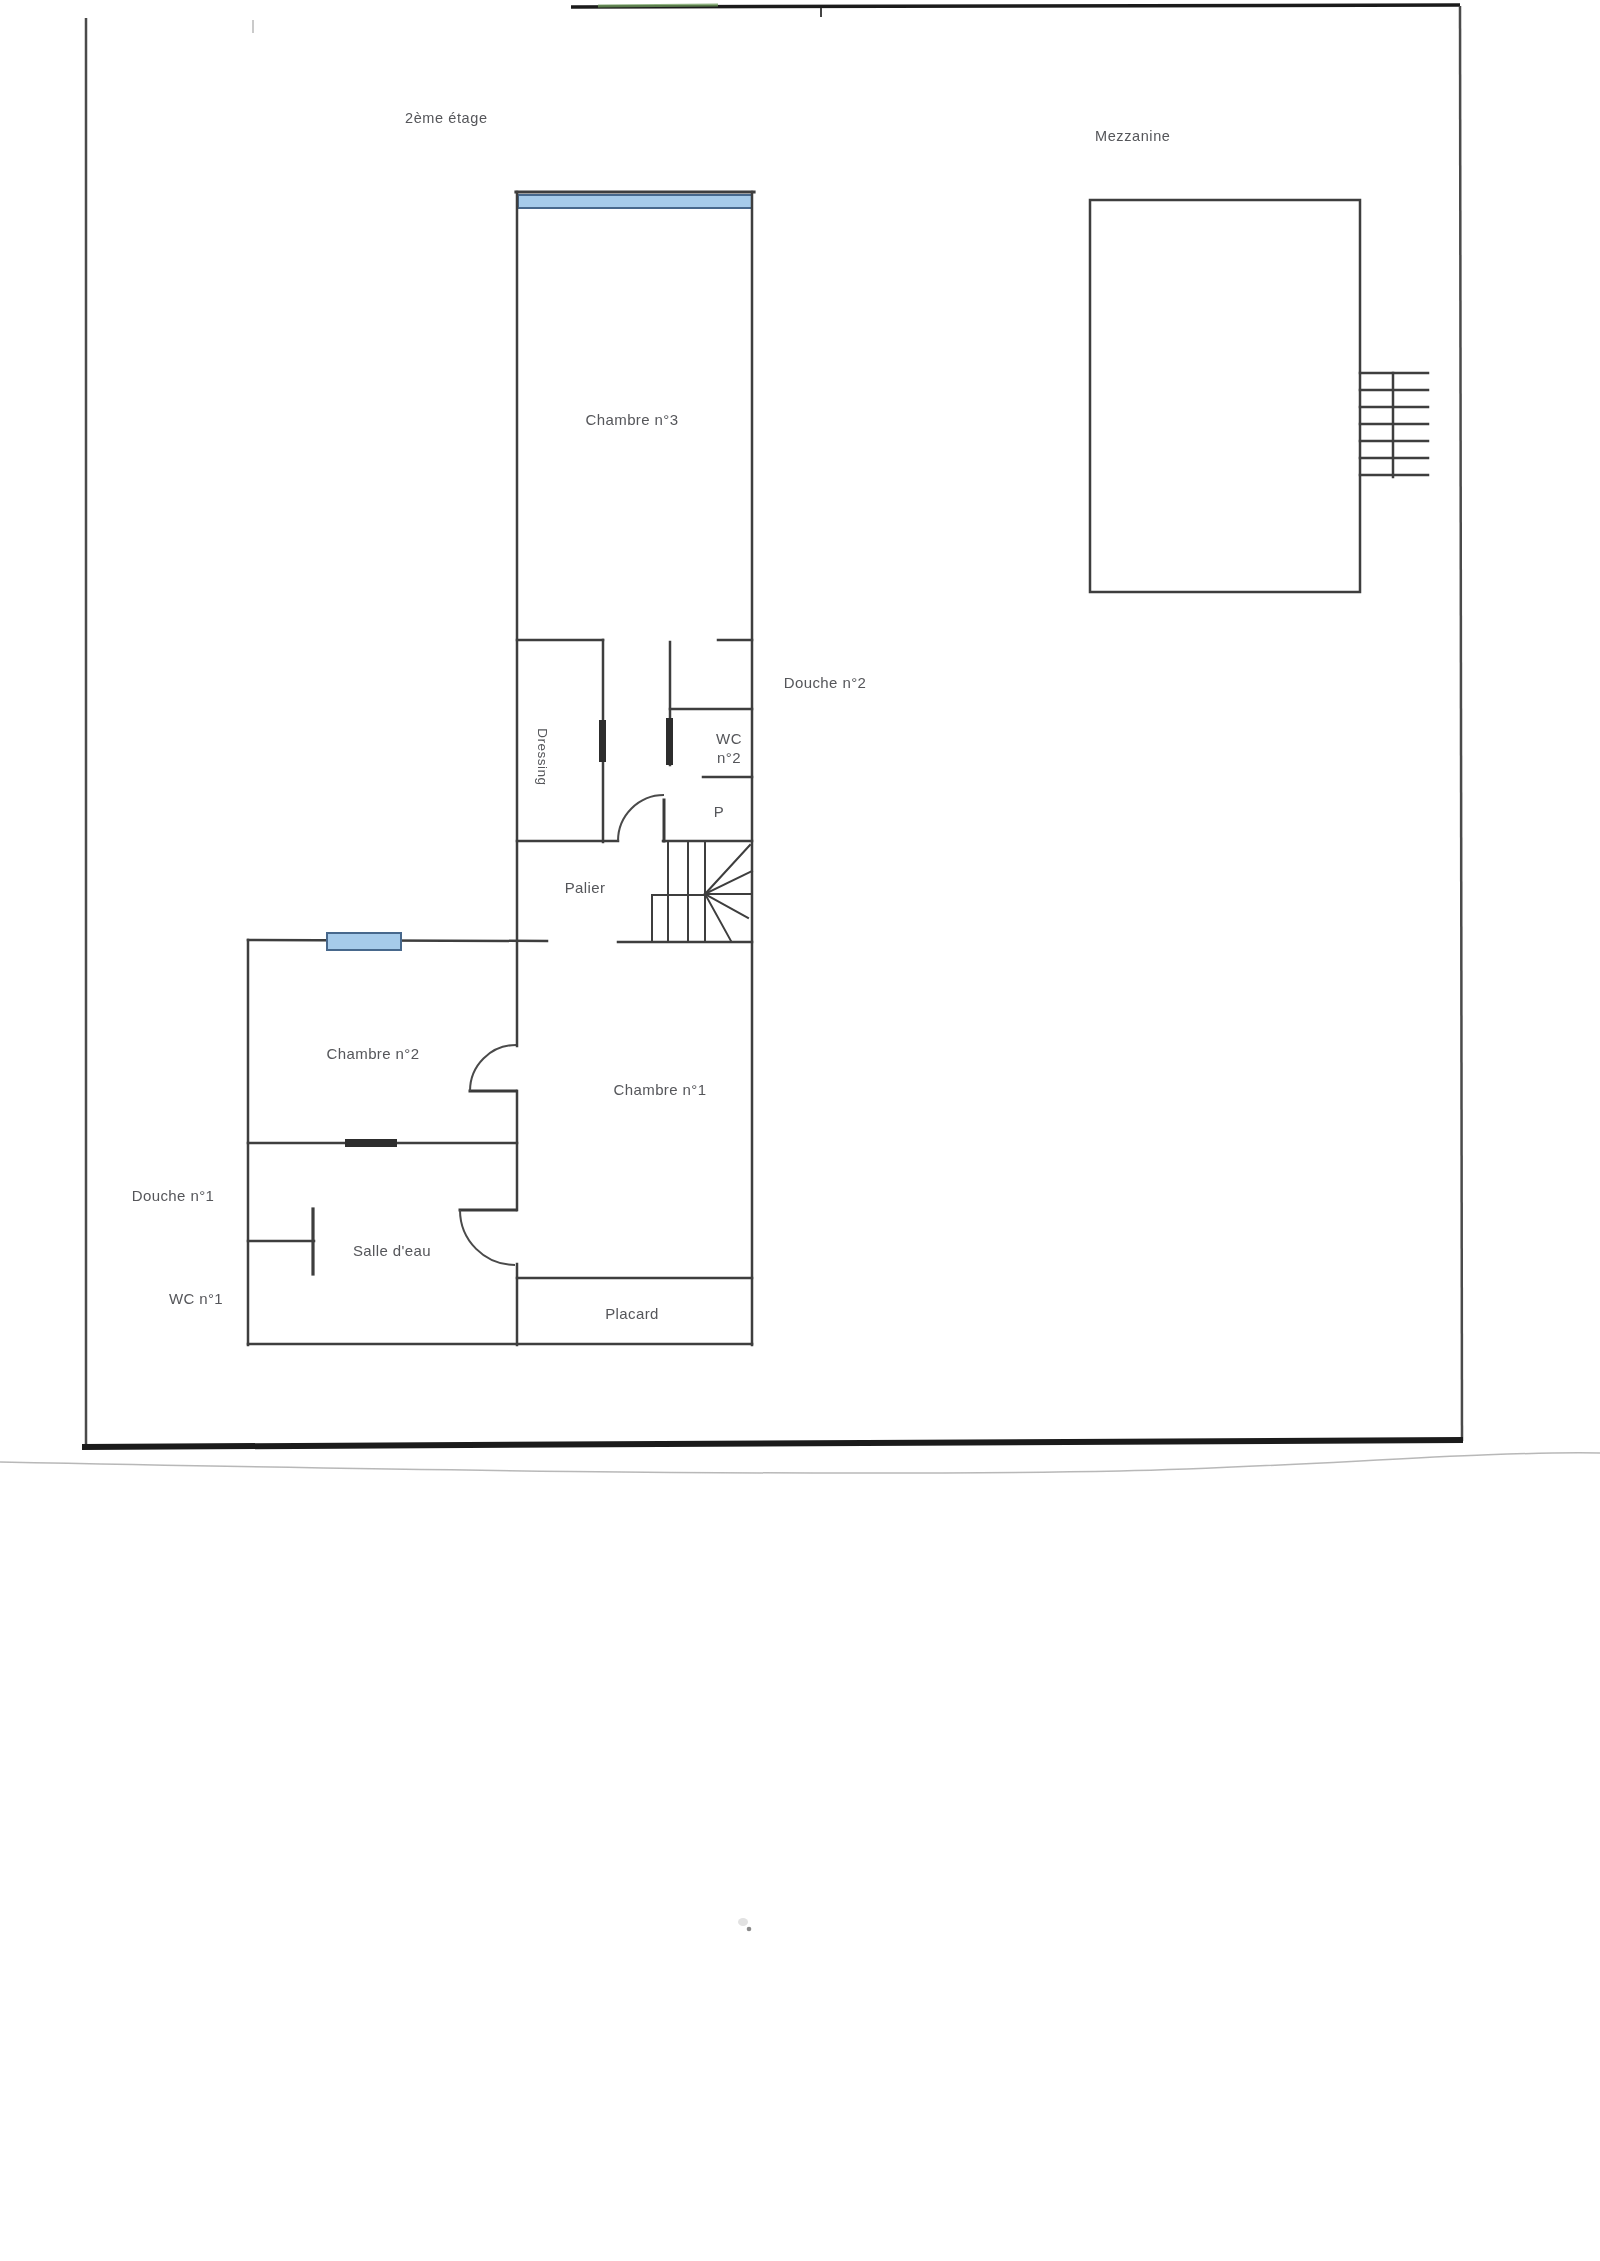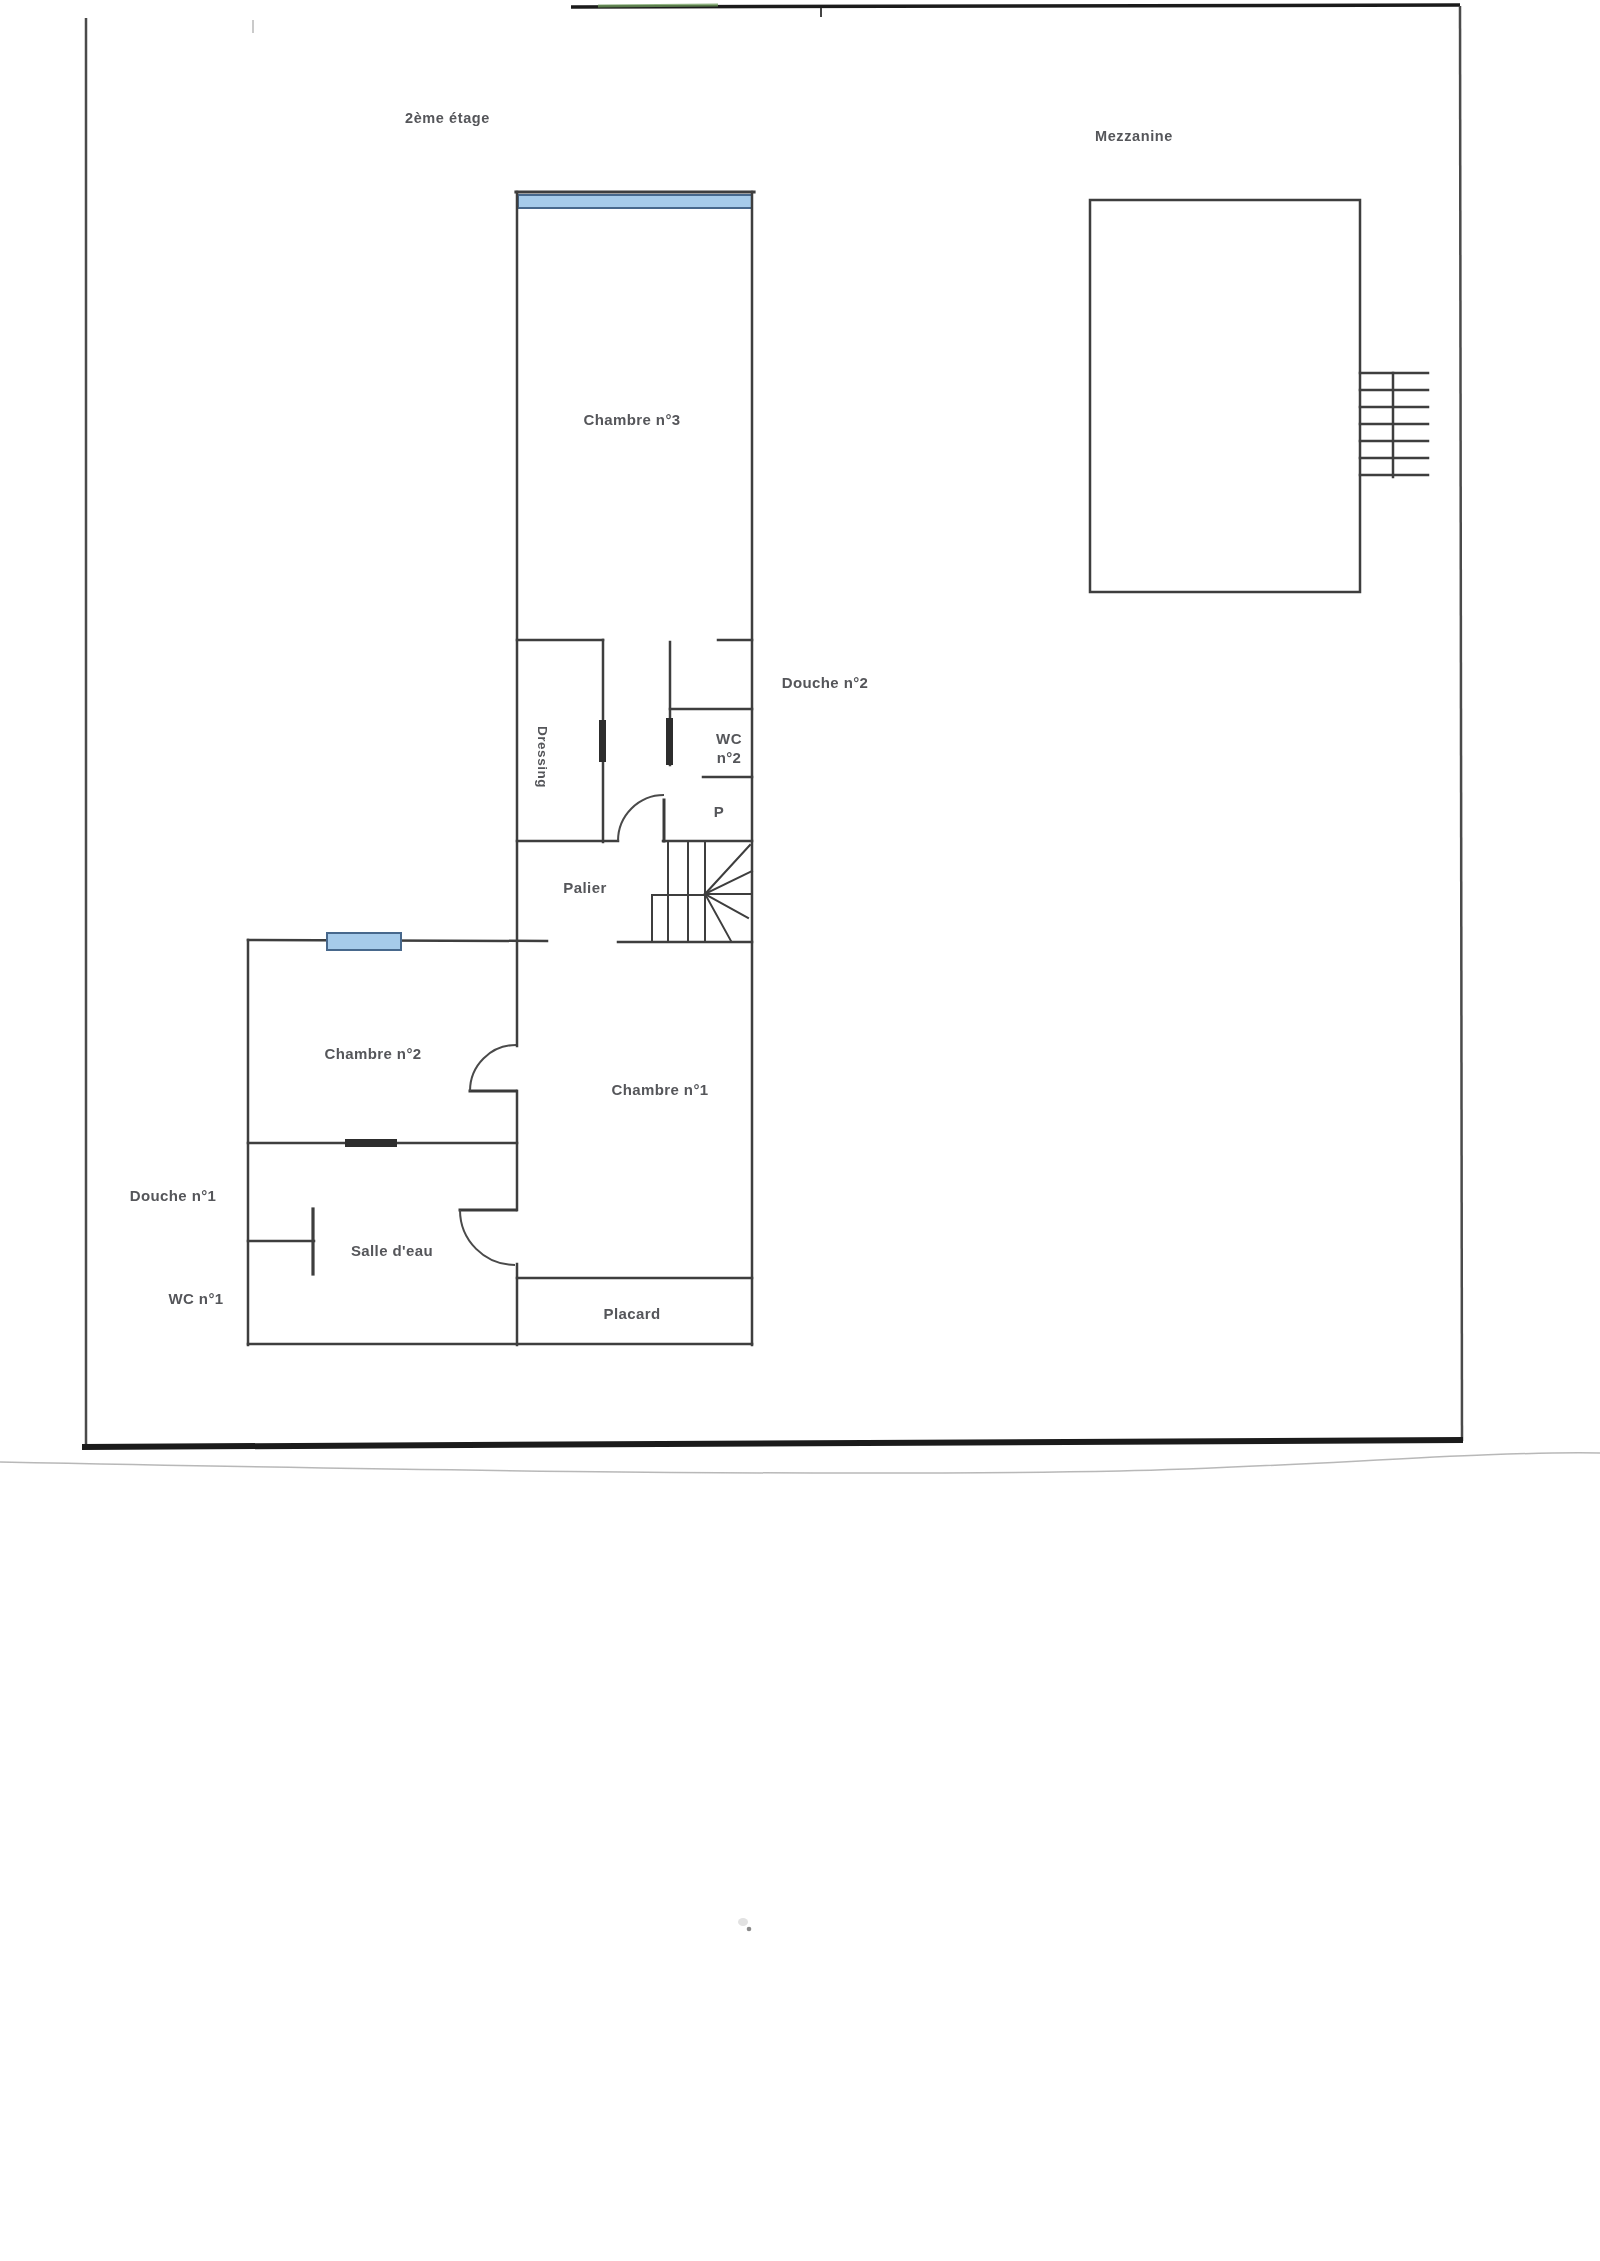--- a/index.html
+++ b/index.html
@@ -10,21 +10,20 @@
     --panel:#2d2d2d;
     --paper:#ffffff;
   }
   html,body{margin:0;padding:0;background:#fff;}
   .page{
     position:relative;
     width:1600px;height:2261px;
     background:var(--paper);
     overflow:hidden;
     font-family:"Liberation Sans", sans-serif;
-    font-weight:bold;
   }
   svg{position:absolute;left:0;top:0;}
   .wall{stroke:var(--wall);stroke-width:2.5;fill:none;stroke-linecap:square;}
   .wall-thick{stroke:var(--wall);stroke-width:3.2;fill:none;stroke-linecap:square;}
   .thin{stroke:var(--wall);stroke-width:2;fill:none;stroke-linecap:square;}
   .leaf{stroke:#3a3a3a;stroke-width:3;fill:none;stroke-linecap:square;}
   .arc{stroke:#4a4a4a;stroke-width:2;fill:none;}
   .panel{fill:var(--panel);stroke:none;}
   .win{fill:var(--window-fill);stroke:var(--window-border);stroke-width:2;}
   .lbl{fill:var(--label);font-size:15px;letter-spacing:0.4px;}

